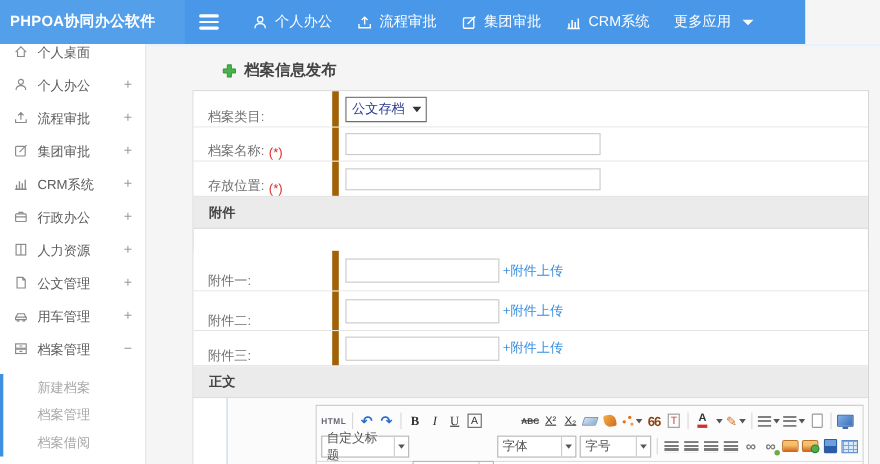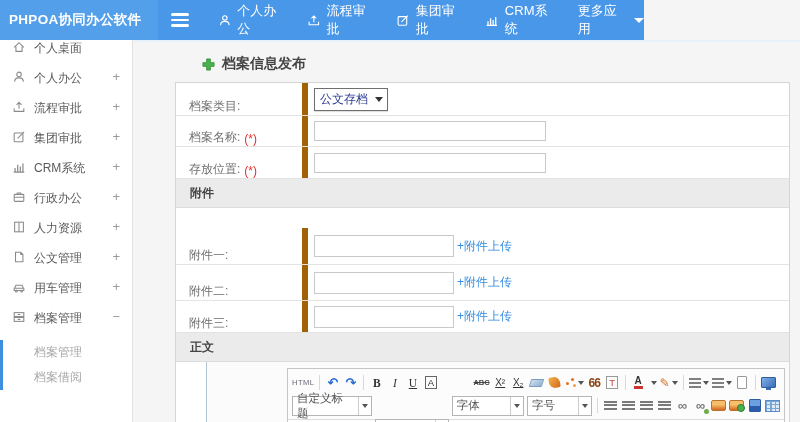--- a/index.html
+++ b/index.html
@@ -1,21 +1,21 @@
 <!DOCTYPE html>
 <html><head>
 <meta charset="utf-8">
 <style>
   * { box-sizing: border-box; margin: 0; padding: 0; }
   html,body { width:800px; height:422px; }
   body { font-family:"Liberation Sans","DejaVu Sans",sans-serif; background:#fff; }
   .app { position:relative; width:800px; height:422px; overflow:hidden; background:#f5f5f5; }
 
   
-  .header { position:absolute; top:0; left:0; width:644px; height:40px; background:#4997e8; display:flex; align-items:center; color:#fff; }
+  .header { position:absolute; top:0; left:0; width:732px; height:40px; background:#4997e8; display:flex; align-items:center; color:#fff; }
   .logo { width:168px; height:40px; background:#549fea; display:flex; align-items:center; padding-left:9px; font-size:13.5px; font-weight:bold; letter-spacing:.3px; }
   .hamburger { margin-left:13px; width:20px; height:14px; display:flex; flex-direction:column; justify-content:space-between; cursor:pointer; }
   .hamburger span { display:block; height:2.6px; width:18px; background:#fff; border-radius:2px; }
   .topnav { display:flex; margin-left:28px; gap:22px; font-size:13px; }
   .topnav .nav-item { display:flex; align-items:center; gap:6px; height:40px; cursor:pointer; }
   .nav-caret { width:0; height:0; border-left:5px solid transparent; border-right:5px solid transparent; border-top:5px solid #fff; margin-left:4px; }
 
   
   .sidebar { position:absolute; top:40px; left:0; width:133px; bottom:0; background:#fff; border-right:1px solid #e2e2e2; }
   .side-item { height:30px; display:flex; align-items:flex-start; gap:8px; padding:0 12px; font-size:12px; color:#5a5a5a; cursor:pointer; }
@@ -44,21 +44,21 @@
   .body-row { display:flex; align-items:stretch; height:95px; border-bottom:none; }
   .body-label { width:31px; flex-shrink:0; background:#fff; border-right:1px solid #b3c6d6; }
   .body-field { flex:1; background:#fbfbfb; padding:6px 0 0 80px; }
 
   
   .keditor { width:498px; border:1px solid #c6c6c6; background:#fff; }
   .ktoolbar { background:#fcfcfc; border-bottom:1px solid #dcdcdc; padding:2px 4px; }
   .krow { display:flex; align-items:center; gap:3px; height:23px; }
   .tsep { width:1px; height:15px; background:#d8d8d8; margin:0 2px; flex-shrink:0; }
   .tbtn { min-width:15px; height:19px; display:flex; align-items:center; justify-content:center; font-size:11.5px; color:#333; cursor:pointer; border-radius:2px; }
-  .t-html { font-size:7.5px; font-weight:normal; color:#667; letter-spacing:.5px; }
+  .t-html { font-size:7.5px; font-weight:bold; color:#667; letter-spacing:.5px; }
   .t-arrow { color:#2a6bd2; font-weight:bold; font-size:13px; }
   .t-bold { font-family:"Liberation Serif",serif; font-weight:bold; }
   .t-italic { font-family:"Liberation Serif",serif; font-style:italic; }
   .t-under { font-family:"Liberation Serif",serif; text-decoration:underline; }
   .t-fontbox { border:1px solid #666; font-size:9.5px; padding:0 2px; height:13px; }
   .t-abc { font-size:7.5px; text-decoration:line-through; font-weight:bold; color:#444;margin-left:32px; }
   .t-quote { color:#8b4513; font-weight:bold; font-size:12px; letter-spacing:-1px; }
   .t-caret { width:0; height:0; border-left:3px solid transparent; border-right:3px solid transparent; border-top:4px solid #555; margin-left:2px; }
   .i-eraser { width:13px; height:8px; background:linear-gradient(135deg,#cfe0ef,#8fb0d0); border:1px solid #7a9cc0; transform:skewX(-18deg); border-radius:1px; }
   .i-brush { width:11px; height:11px; background:linear-gradient(135deg,#f4b04a,#d2691e); border-radius:2px 6px 2px 6px; transform:rotate(-10deg); }
@@ -203,20 +203,23 @@
       <svg width="14" height="14" viewBox="0 0 16 16" fill="none" stroke="currentColor" stroke-width="1.2">
           <rect x="2.5" y="3" width="11" height="4.5"></rect>
           <rect x="2.5" y="8.5" width="11" height="4.5"></rect>
           <path d="M6.5 5.2h3M6.5 10.7h3"></path>
         </svg>
       <span>档案管理</span>
       <span class="side-toggle">−</span>
     </div>
     <div class="submenu">
       <div class="sub-item">
+          <span>新建档案</span>
+        </div>
+      <div class="sub-item">
           <span>档案管理</span>
         </div>
       <div class="sub-item">
           <span>档案借阅</span>
         </div>
     </div>
   </div>
 
   <div class="content">
     <div class="page-title">

